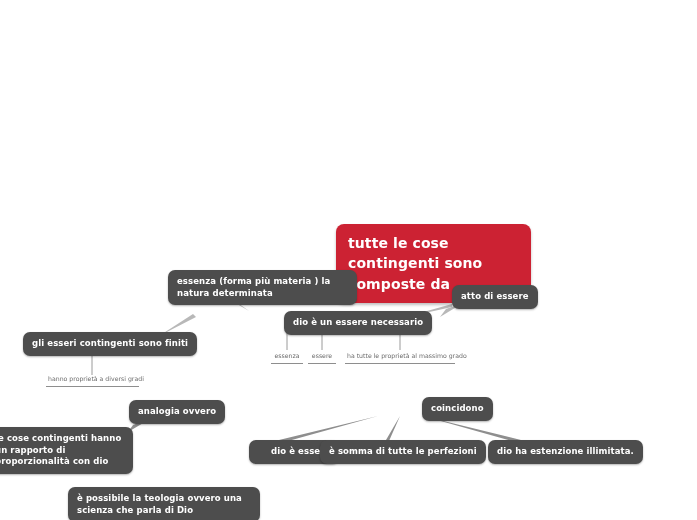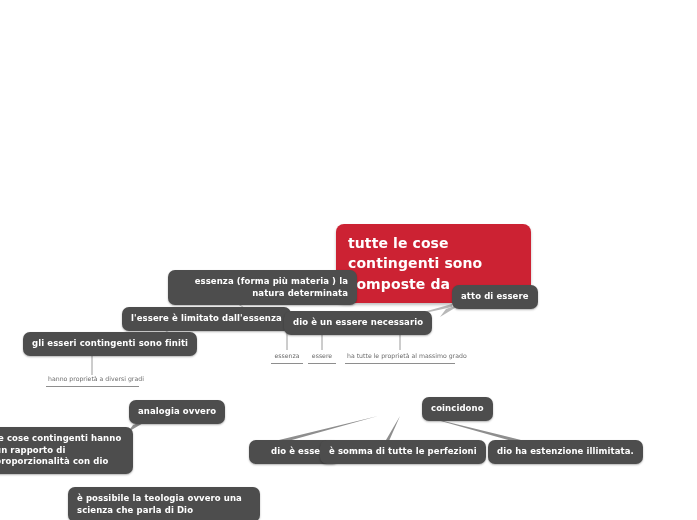--- a/index.html
+++ b/index.html
@@ -92,25 +92,24 @@
 
     <polygon points="150,419 128,432 133,425" fill="#8e8e8e"></polygon>
 
     <polygon points="378,416 279,440 281,443" fill="#8e8e8e"></polygon>
     <polygon points="400,416 386,440 389,441" fill="#8e8e8e"></polygon>
     <polygon points="423,416 521,440 519,443" fill="#8e8e8e"></polygon>
   </svg>
 
   <div class="node root" style="left:336px; top:224px; width:195px;">tutte le cose contingenti sono composte da</div>
 
-  <div class="node" style="left:168px; top:270px; width:189px;text-align:right;">essenza  (forma più materia ) la natura determinata</div>
+  <div class="node" style="left:168px; top:270px; width:189px;">essenza  (forma più materia ) la natura determinata</div>
 
   <div class="node" style="left:452px; top:285px;text-align:center;">atto di essere</div>
 
-  <div class="node" style="left:122px; top:307px;">l'essere è limitato dall'essenza</div>
 
   <div class="node" style="left:23px; top:332px;">gli esseri contingenti sono finiti</div>
 
   <div class="node" style="left:284px; top:311px;">dio è un essere necessario</div>
 
   <div class="node leaf" style="left:271px; top:352px; width:32px;">essenza</div>
 
   <div class="node leaf" style="left:308px; top:352px; width:28px;">essere</div>
 
   <div class="node leaf" style="left:345px; top:352px; width:110px;">ha tutte le proprietà al massimo grado</div>

